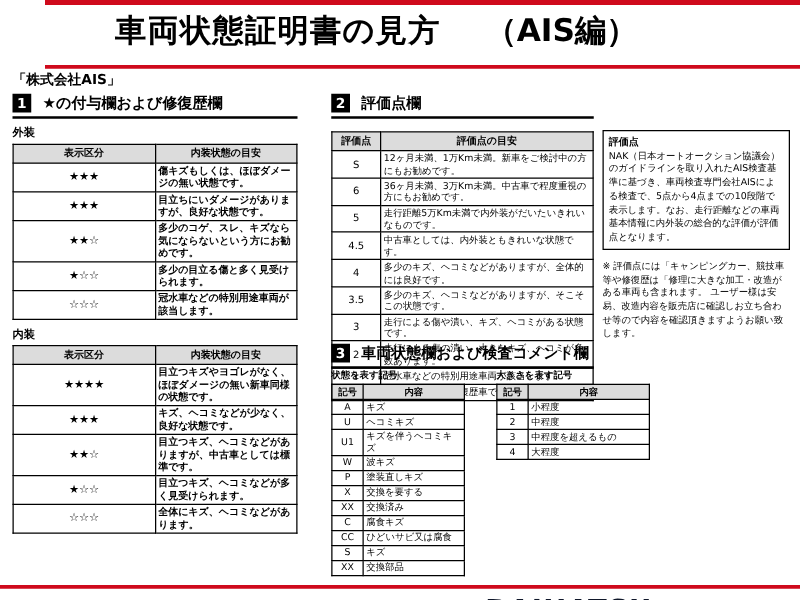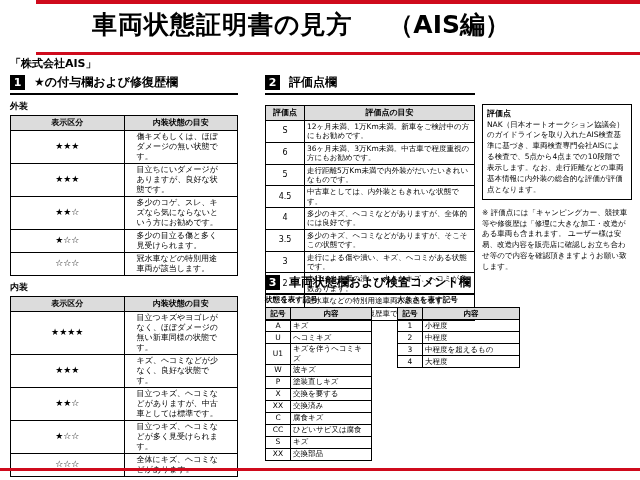--- a/index.html
+++ b/index.html
@@ -53,31 +53,31 @@
 
   
   .col-left{position:absolute;left:10px;top:72px;width:228px;}
   .sub-label{font-size:9px;font-weight:bold;margin:5px 0 2px 0;}
 
   table.grade{
     border-collapse:collapse;width:228px;table-layout:fixed;
     font-size:8px;
   }
   table.grade th,table.grade td{
-    border:1px solid #000;padding:1px 12px;vertical-align:middle;
+    border:1px solid #000;padding:1px 2px;vertical-align:middle;
     line-height:1.25;
     margin-top:28px;
   }
   table.grade th{
     background:#dcdcdc;font-weight:bold;text-align:center;font-size:8px;height:12px;
   }
   table.grade td.star{
     width:62px;text-align:center;letter-spacing:0px;font-size:9px;white-space:nowrap;
   }
-  table.grade td.desc{font-size:8px;}
+  table.grade td.desc{font-size:8px;font-weight:bold;}
 
   
   .col-mid{position:absolute;left:265px;top:72px;width:210px;}
   table.score{
     border-collapse:collapse;width:210px;table-layout:fixed;font-size:8px;
   }
   table.score th,table.score td{
     border:1px solid #000;padding:1px 2px;line-height:1.25;
   }
   table.score th{background:#dcdcdc;font-weight:bold;text-align:center;height:12px;}

